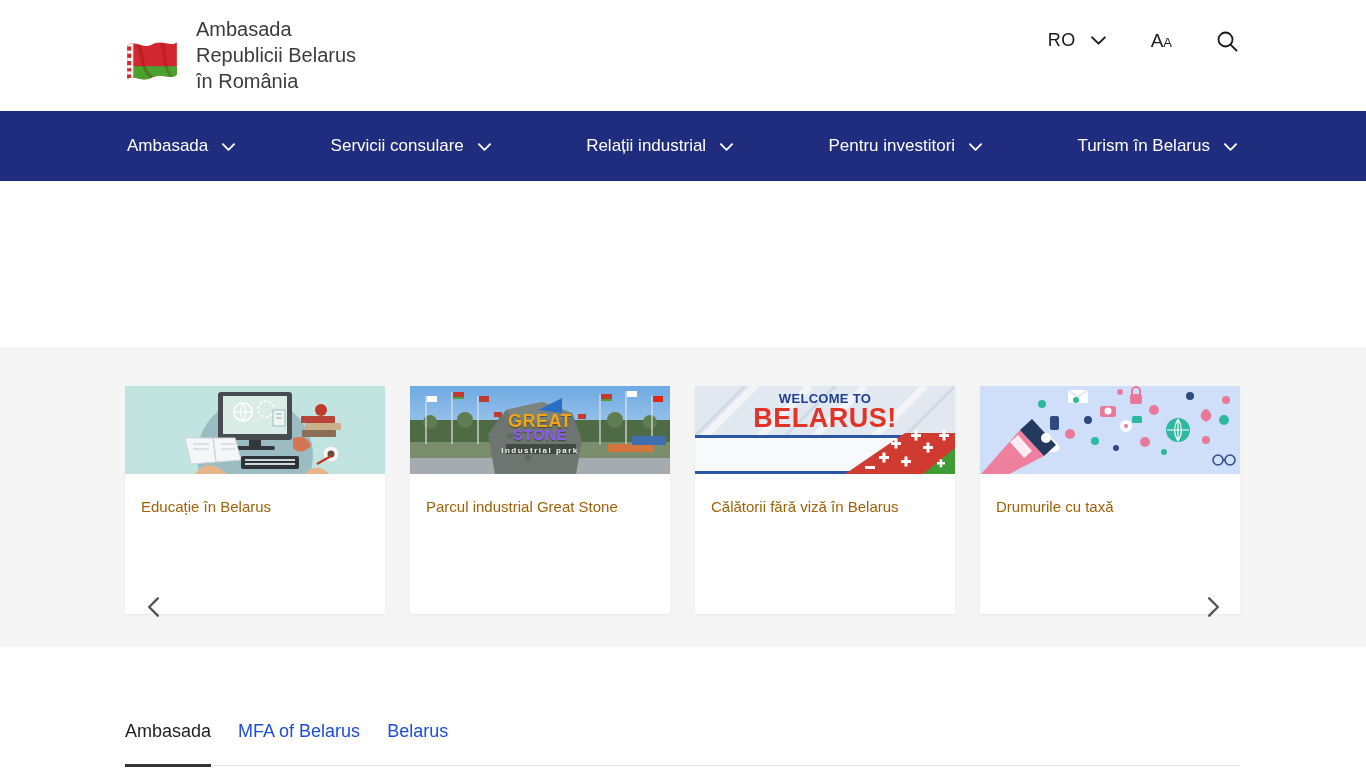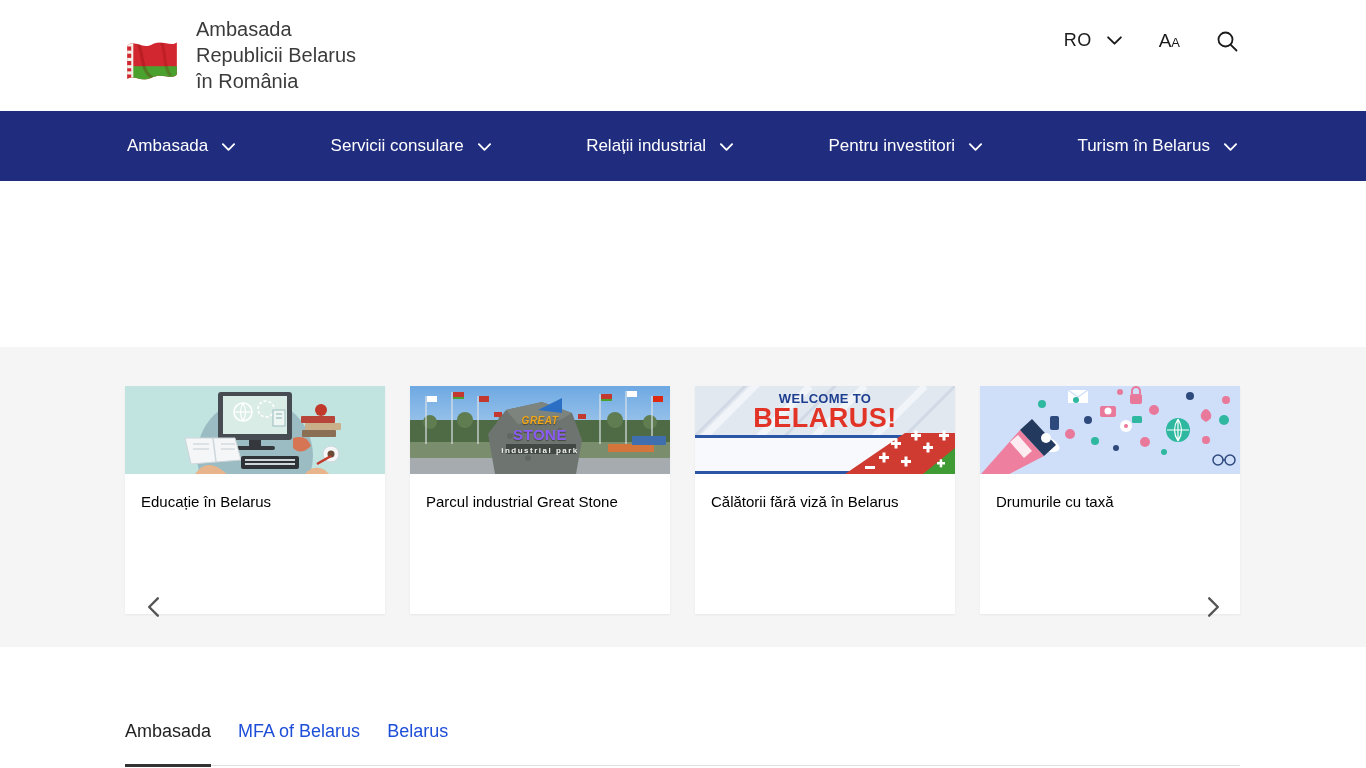--- a/index.html
+++ b/index.html
@@ -8,21 +8,21 @@
     font-family:"Liberation Sans",sans-serif;position:relative;
     -webkit-font-smoothing:antialiased;
   }
   .page{position:absolute;inset:0;width:1366px;height:768px;}
 
   
   .header{position:absolute;left:0;top:0;width:1366px;height:111px;background:#fff;}
   .brand{position:absolute;left:125px;top:16px;display:flex;align-items:center;cursor:pointer;}
   .flag{width:54px;height:46px;margin-top:12px;flex:0 0 auto;}
   .site-title{margin-left:17px;font-size:20px;line-height:26px;font-weight:500;color:#3b3b3b;}
-  .header-right{position:absolute;right:126px;top:0;height:81px;display:flex;align-items:center;gap:26px;}
+  .header-right{position:absolute;right:126px;top:0;height:81px;display:flex;align-items:center;gap:34px;}
   .lang{display:flex;align-items:center;gap:14px;cursor:pointer;}
   .lang-label{font-size:18px;color:#1a1a1a;letter-spacing:.5px;}
   .chev{width:17px;height:11px;display:block;}
   .fontsize{display:flex;align-items:baseline;cursor:pointer;color:#1a1a1a;margin-left:10px;}
   .fontsize .big{font-size:19px;}
   .fontsize .small{font-size:13px;}
   .search-btn{width:26px;height:26px;cursor:pointer;margin-left:8px;display:flex;align-items:center;justify-content:center;}
 
   
   .nav{position:absolute;left:0;top:111px;width:1366px;height:70px;background:#202c7e;}
@@ -40,24 +40,24 @@
   .item-phone{left:128px;top:227px;}
   .item-contact{left:410px;top:227px;}
   .item-contact .ci-body{margin-left:22px;}
 
   
   .carousel{position:absolute;left:0;top:347px;width:1366px;height:300px;background:#f5f5f5;}
   .cards{position:absolute;left:125px;top:39px;display:flex;gap:25px;}
   .card{width:260px;height:228px;background:#fff;box-shadow:0 1px 2px rgba(0,0,0,.06);cursor:pointer;position:relative;}
   .card-img{position:relative;width:260px;height:88px;overflow:hidden;}
   .card-img svg{position:absolute;left:0;top:0;display:block;}
-  .card-title{padding:18px 16px 0 16px;font-size:15px;line-height:20px;color:#000000;}
+  .card-title{padding:23px 16px 0 16px;font-size:15px;line-height:20px;color:#a16207;}
   .overlay-text{position:absolute;left:0;width:100%;text-align:center;pointer-events:none;}
 
-  .gs-great{top:28px;color:#f2a71b;font-weight:bold;font-size:10px;line-height:14px;letter-spacing:.5px;text-shadow:0 1px 1px rgba(40,40,20,.6);font-style:italic;}
+  .gs-great{top:28px;color:#f2a71b;font-weight:bold;font-size:18px;line-height:14px;letter-spacing:.5px;text-shadow:0 1px 1px rgba(40,40,20,.6);}
   .gs-stone{top:42px;color:#8b5cf6;font-weight:bold;font-size:15px;line-height:14px;letter-spacing:.5px;text-shadow:0 1px 1px rgba(40,40,20,.6);}
   .gs-sub{top:60px;color:#f2f2ee;font-size:8px;letter-spacing:1.5px;font-weight:bold;}
 
   .vf-welcome{top:5px;color:#1e3e8f;font-weight:bold;font-size:13px;letter-spacing:.3px;}
   .vf-belarus{top:17px;color:#e23327;font-weight:bold;font-size:27px;letter-spacing:.5px;}
   .vf-visafree{top:52px;left:-28px;color:#2b56a5;font-weight:bold;font-size:28px;letter-spacing:1px;margin-top:40px;}
 
   .arrow{position:absolute;width:36px;height:36px;display:flex;align-items:center;justify-content:center;cursor:pointer;}
   .arrow-left{left:135px;top:242px;}
   .arrow-right{left:1195px;top:242px;}

